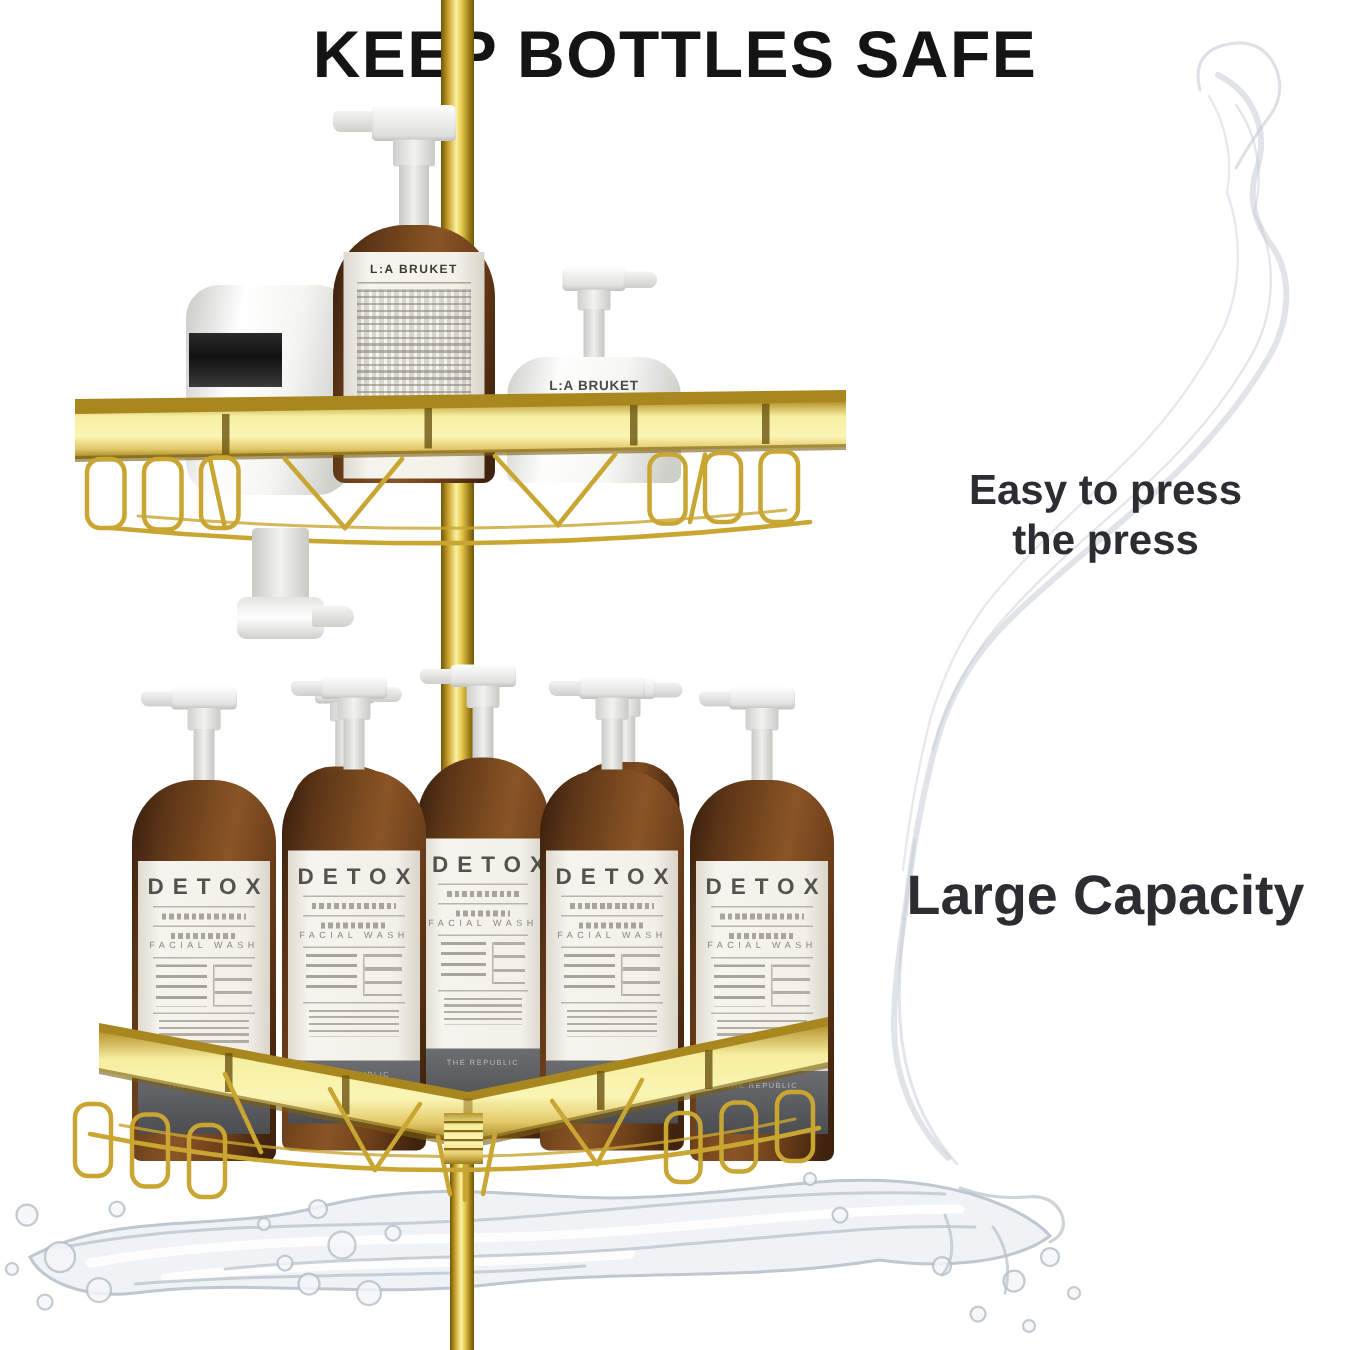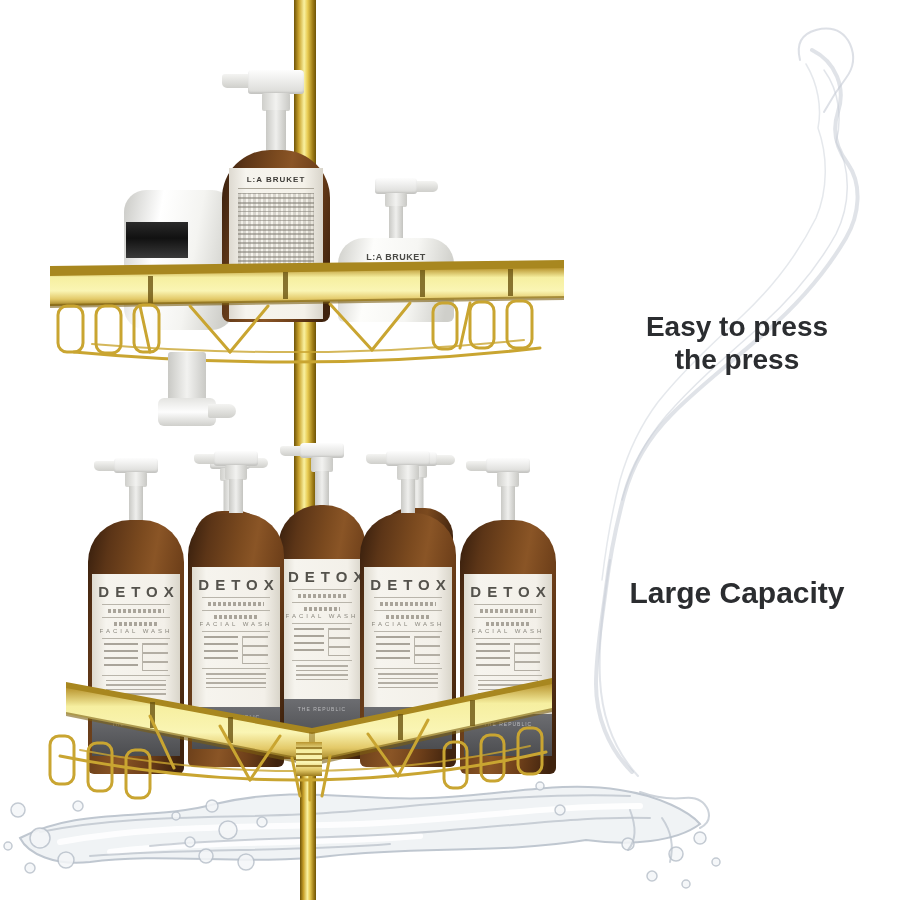--- a/index.html
+++ b/index.html
@@ -3,21 +3,21 @@
 <meta charset="utf-8">
 <style>
   html,body{margin:0;padding:0;background:#ffffff;}
   #canvas{position:relative;width:900px;height:900px;background:#ffffff;overflow:hidden;
           font-family:"Liberation Sans",sans-serif;}
   
   .title{position:absolute;top:12px;left:0;width:100%;text-align:center;z-index:2;
          font-size:44px;font-weight:700;letter-spacing:1px;color:#141414;}
   .ann{position:absolute;z-index:9;text-align:center;color:#2b2d30;font-weight:700;}
   #ann-easy{left:587px;top:310px;width:300px;font-size:28px;line-height:33px;}
-  #ann-large{left:587px;top:576px;width:300px;font-size:30px;}
+  #ann-large{left:587px;top:576px;width:300px;font-size:37px;}
   
   .pole{position:absolute;z-index:3;background:linear-gradient(90deg,#6e5408,#c9a22c 22%,#f9f1a0 46%,#e8cb52 62%,#9c7a15 86%,#6e5408);}
   #pole-main{left:294px;top:0;width:22px;height:760px;}
   #pole-bottom{left:300px;top:772px;width:16px;height:128px;}
   
   .p-head,.p-collar,.p-stem{position:absolute;left:50%;transform:translateX(-50%);}
   .p-spout{position:absolute;left:50%;}
   .p-head{background:linear-gradient(180deg,#fdfdfd,#d9d9d6);border-radius:4px 4px 3px 3px;box-shadow:inset 0 -2px 2px rgba(0,0,0,.10);}
   .p-spout{background:linear-gradient(180deg,#f4f4f2,#cfcfcb);border-radius:3px 2px 2px 5px;}
   .p-collar{background:linear-gradient(90deg,#cfcfcb,#f2f2f0,#c9c9c5);border-radius:2px;}
@@ -152,20 +152,21 @@
         <circle cx="628" cy="844" r="6"></circle>
         <circle cx="686" cy="884" r="4"></circle>
     </g>
     <g fill="none" stroke="#b9c1cb" stroke-width="2" opacity=".7" stroke-linecap="round">
       <path d="M640,792 q22,8 44,6 q18,-2 24,12 q4,12 -8,18"></path>
       <path d="M630,810 q10,26 -2,40"></path>
       <path d="M662,818 q14,20 8,44"></path>
     </g>
   </svg>
 
+  <div class="title">KEEP BOTTLES SAFE</div>
 
   <div id="pole-main" class="pole"></div>
   <div id="pole-bottom" class="pole"></div>
 
   <div id="jar-top">
     <div class="jar-body"></div>
     <div class="jar-band"></div>
     <div class="jar-lines"></div>
   </div>
   <div id="inv-pump">

